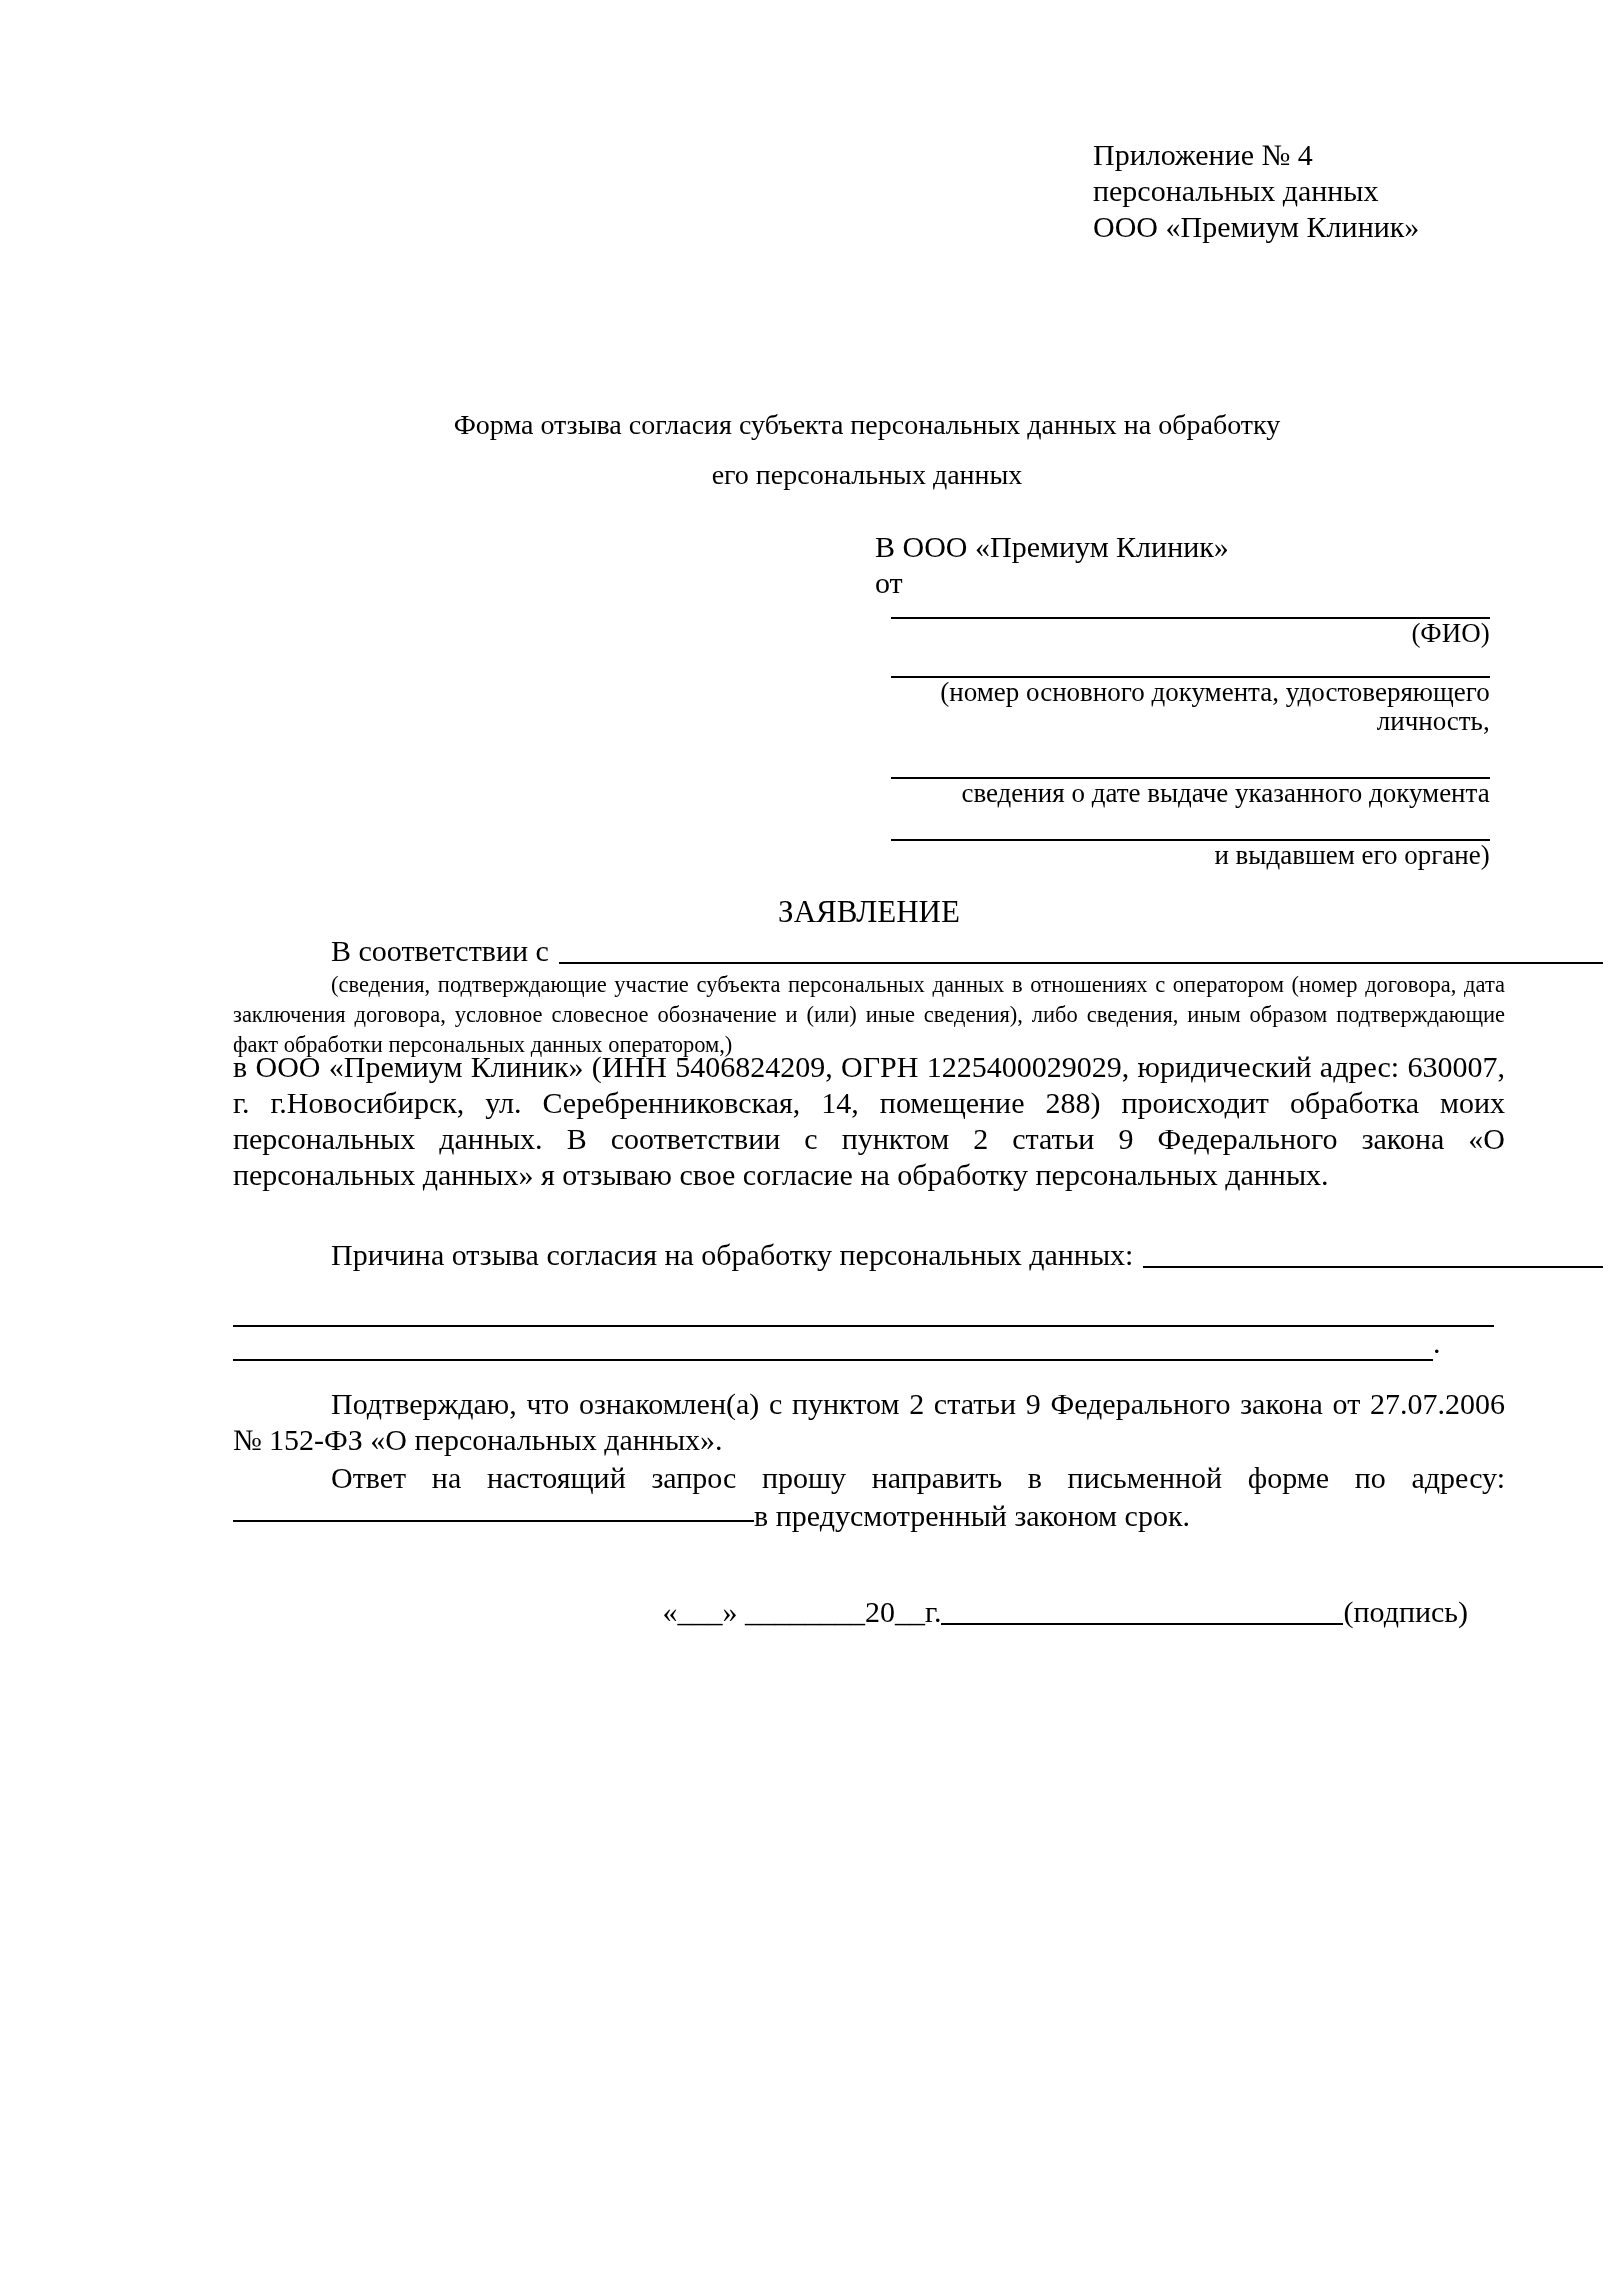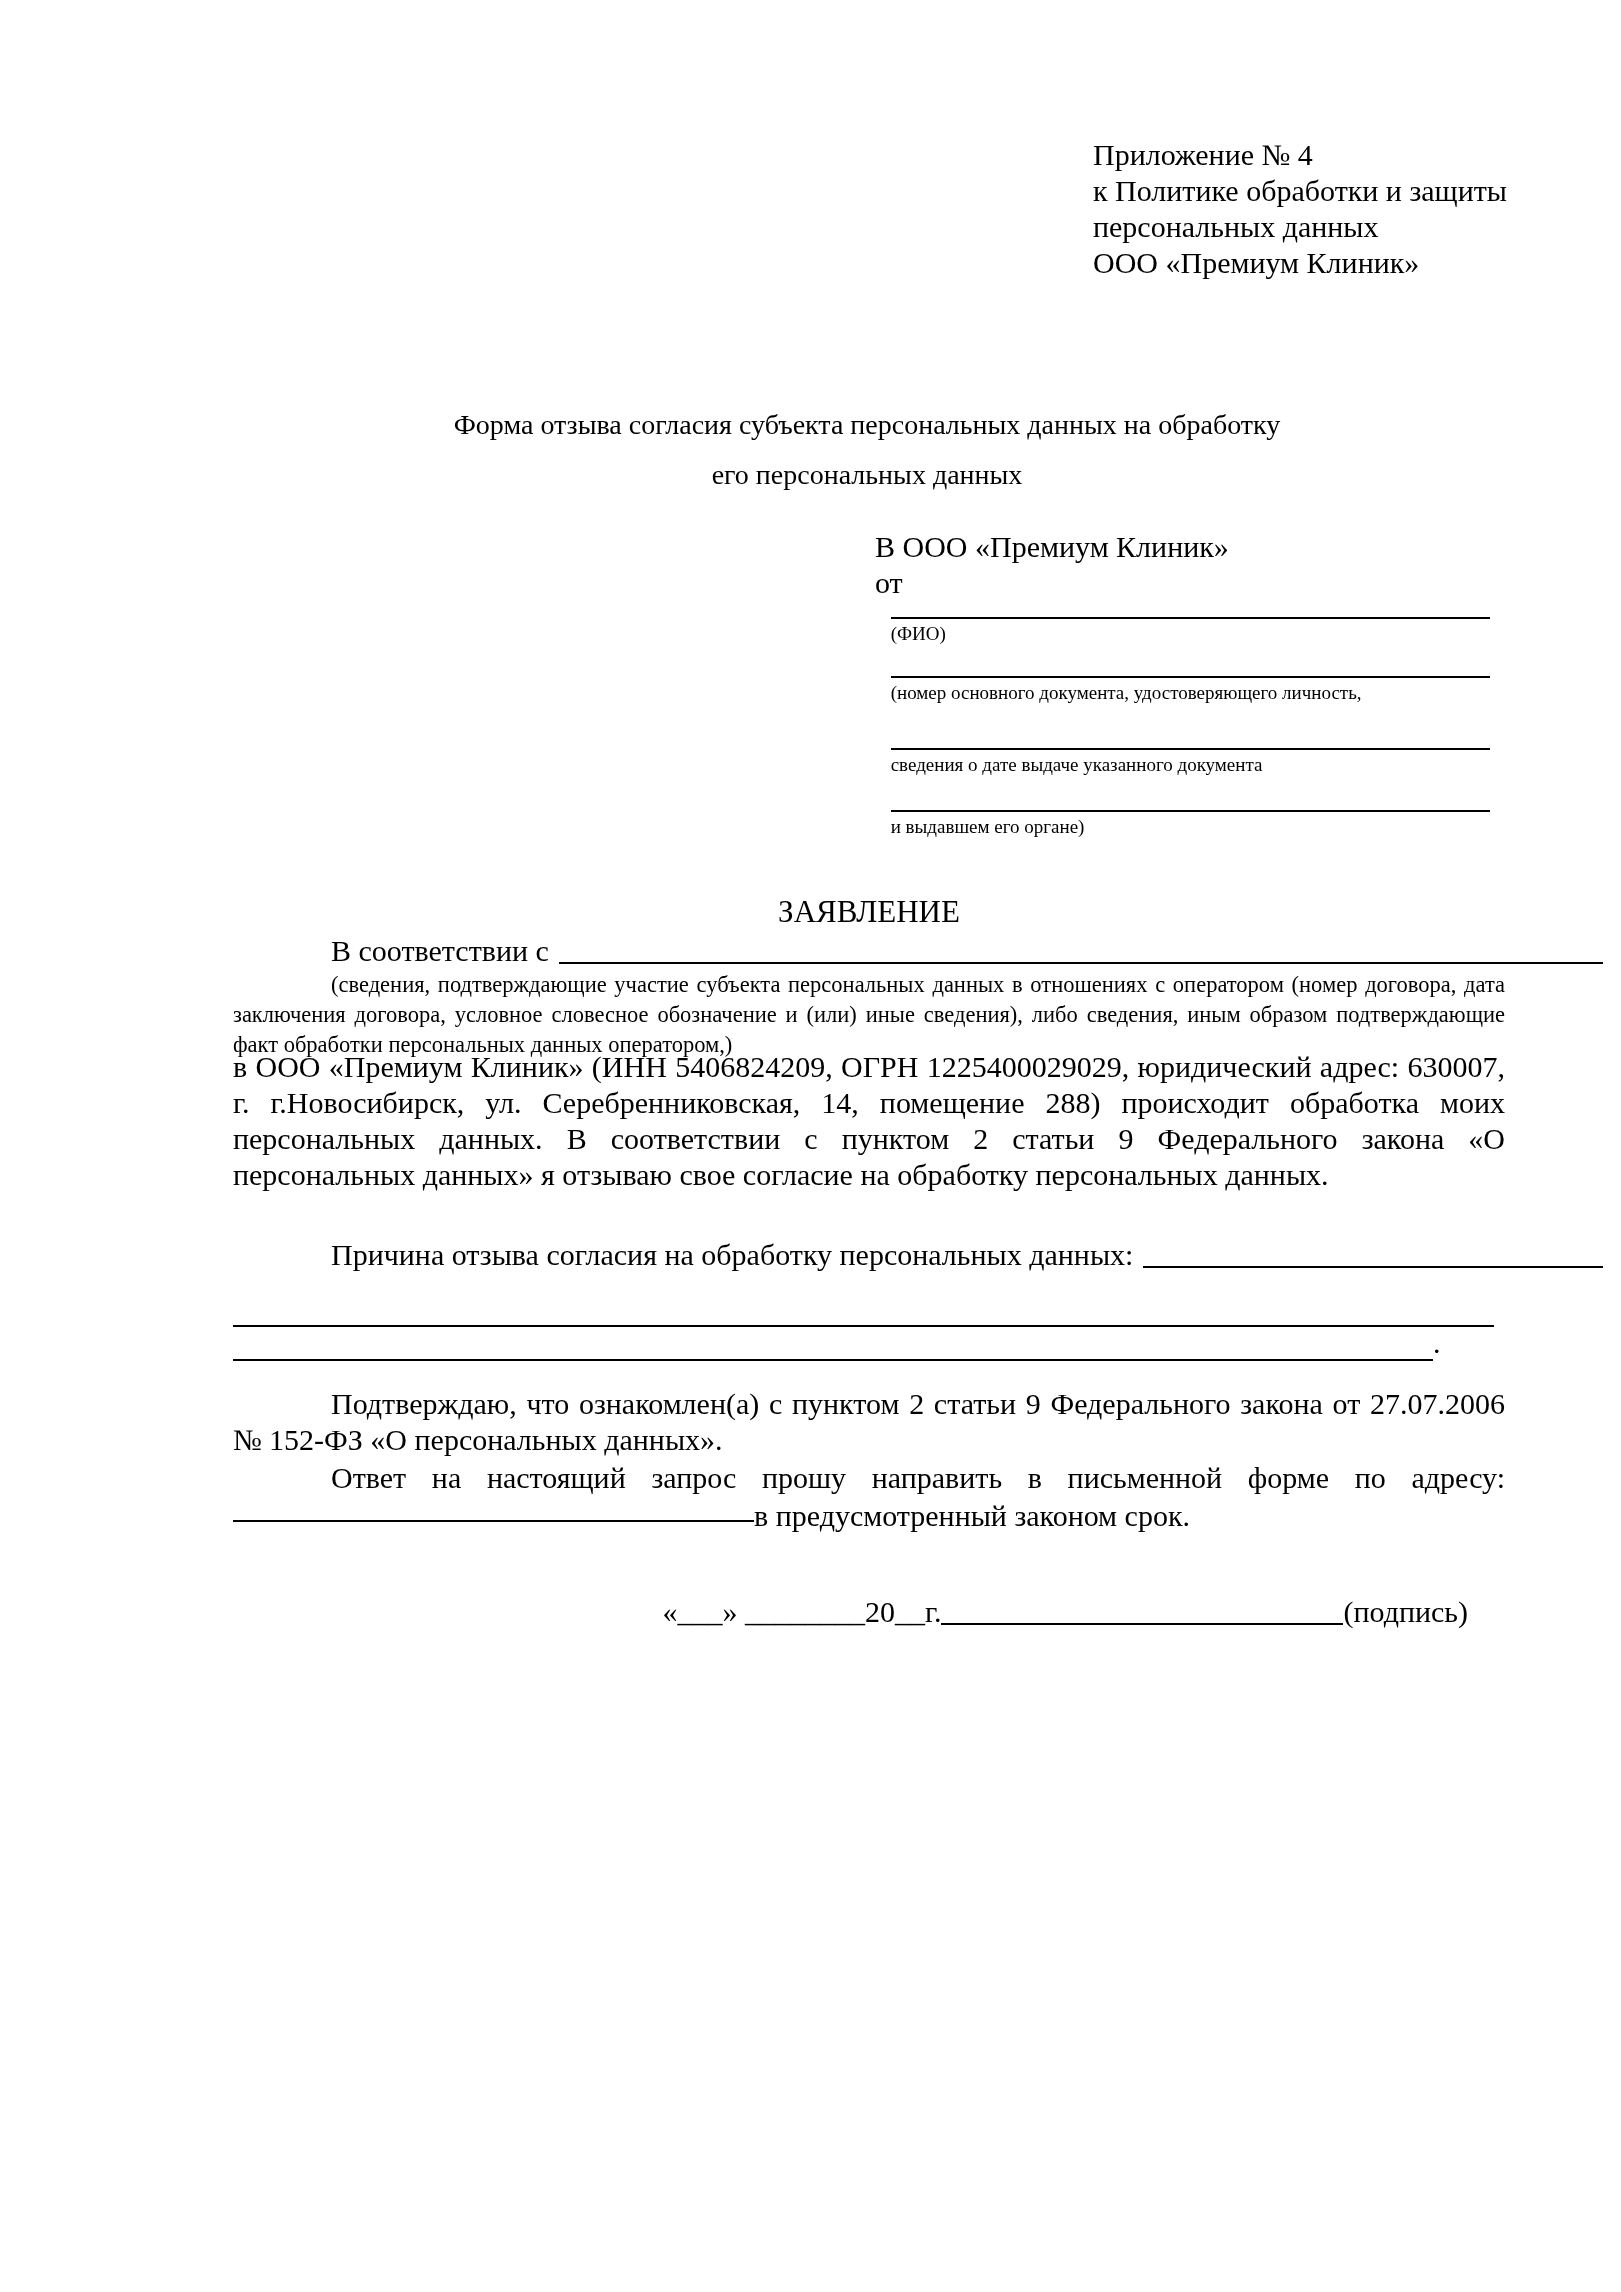--- a/index.html
+++ b/index.html
@@ -13,21 +13,21 @@
 
   
   .appendix { left:1081px; top:137px; width:431px; text-align:left;margin-left:12px; }
 
   
   .doc-title { left:231px; top:400px; width:1272px; text-align:center;
                font-weight:normal; font-size:28px; line-height:50px; }
 
   
   .addressee { left:875px; top:529px; width:630px; }
-  .addr-caption { font-size:19px; line-height:29px; text-align:left;
+  .addr-caption { font-size:27px; line-height:29px; text-align:right;
                   margin-left:15.7px; width:599px; }
   .u-line { margin-left:15.7px; width:599px; border-bottom:2.9px solid #000; }
 
   
   .col { left:233px; width:1272px; }
   .heading { text-align:center; font-size:31px; }
   .row { display:flex; align-items:flex-end; }
   .row .fill { flex:1 1 auto; border-bottom:2.9px solid #000; margin-bottom:4.9px; margin-left:9.8px; }
   .indent { padding-left:98px; }
   .fine-print { font-size:22.5px; line-height:30px; text-align:justify; text-indent:98px; }
@@ -43,21 +43,20 @@
   .sig-group { display:flex; align-items:flex-end; margin-right:37px; }
   .sig-line { width:402px; border-bottom:2.9px solid #000; margin-bottom:4.9px; }
 </style>
 </head>
 <body>
 
 <div class="page">
 
   <div class="abs appendix">
     <div>Приложение № 4</div>
-    <div>к Политике обработки и защиты</div>
     <div>персональных данных</div>
     <div>ООО «Премиум Клиник»</div>
   </div>
 
   <div class="abs doc-title">
     <div>Форма отзыва согласия субъекта персональных данных на обработку</div>
     <div>его персональных данных</div>
   </div>
 
   <div class="abs addressee">

